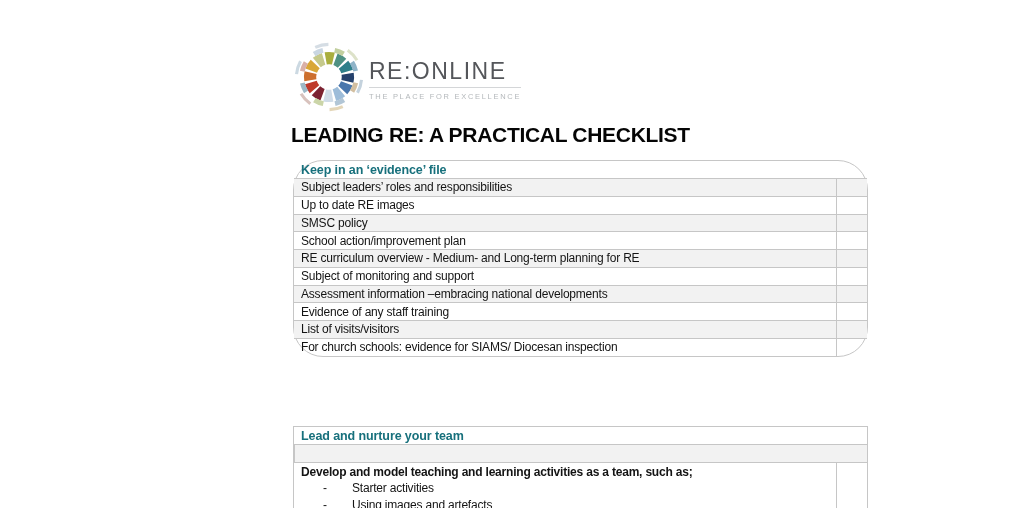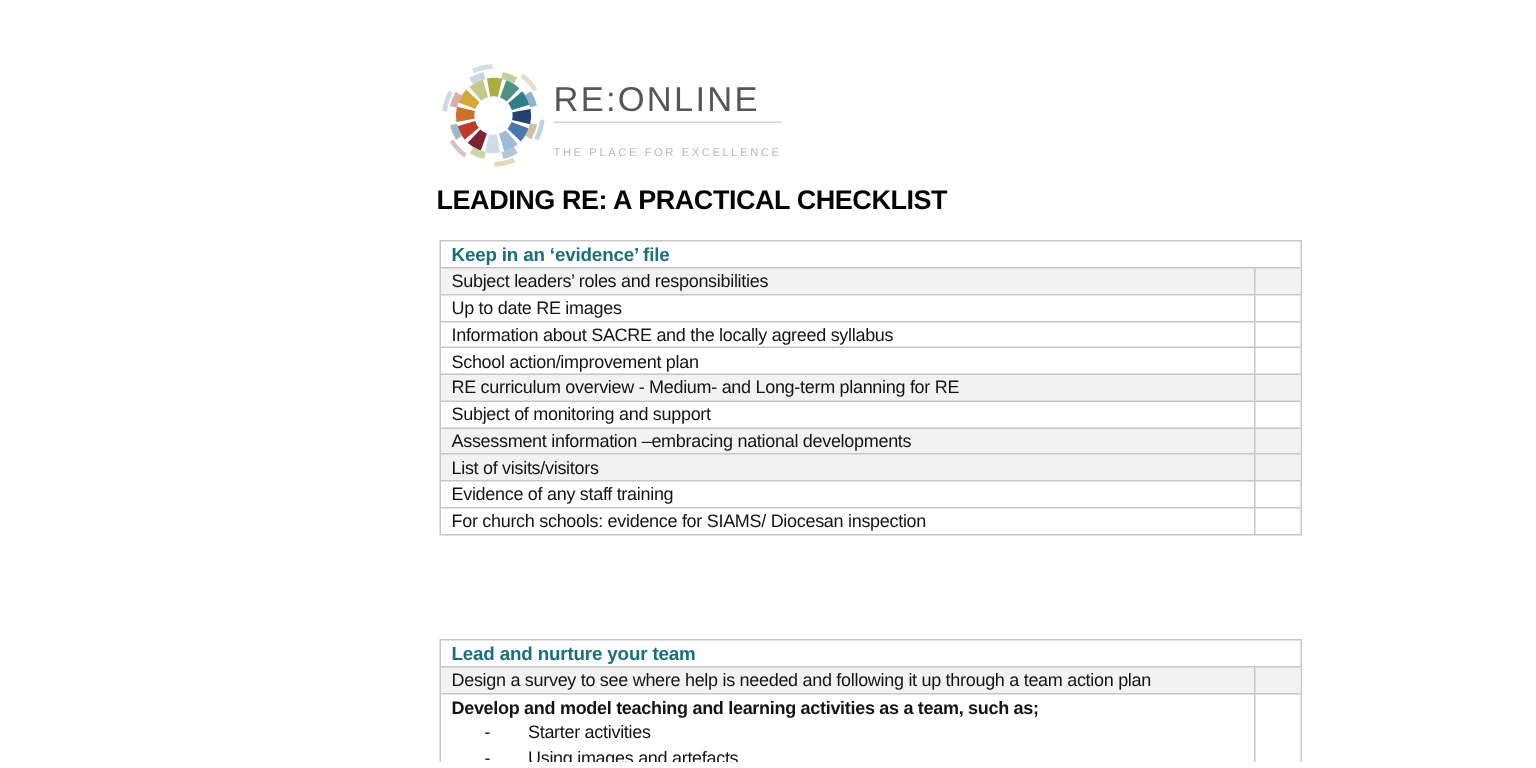--- a/index.html
+++ b/index.html
@@ -5,24 +5,24 @@
   html,body{margin:0;padding:0;background:#ffffff;}
   .page{
     position:relative;width:1024px;height:508px;background:#ffffff;
     overflow:hidden;font-family:"Liberation Sans",sans-serif;color:#141414;
   }
   
   .logo{position:absolute;left:292px;top:40px;display:flex;align-items:center;}
   .logo svg{width:74px;height:74px;display:block;}
   .logo-text{margin-left:3px;padding-top:6px;}
   .wordmark{font-size:23px;font-weight:300;color:#54565a;letter-spacing:1.5px;line-height:1.05;}
-  .tagline{margin-top:3px;padding-top:15px;border-top:1px solid #d4d6d8;
+  .tagline{margin-top:3px;padding-top:4px;border-top:1px solid #d4d6d8;
     font-size:7.5px;color:#b4b8bb;letter-spacing:1.7px;white-space:nowrap;}
   
-  .title{position:absolute;left:291px;top:123px;font-size:18px;font-weight:700;
+  .title{position:absolute;left:291px;top:123px;font-size:21px;font-weight:700;
     color:#050505;letter-spacing:-0.3px;white-space:nowrap;}
   
   .doc-table{position:absolute;left:293px;width:575px;background:#ffffff;
     border:1px solid #c6c6c6;box-sizing:border-box;}
   .t-header{display:flex;align-items:center;height:17px;padding-left:7px;
     color:#17707c;font-weight:700;font-size:12.5px;letter-spacing:-0.1px;}
   .t-row{display:flex;height:17.75px;box-sizing:border-box;border-top:1px solid #c6c6c6;}
   .t-row.shaded{background:#f2f2f2;}
   .t-row.row-tall{height:auto;min-height:92px;}
   .cell-main{flex:1;display:flex;align-items:center;padding-left:7px;
@@ -71,39 +71,39 @@
     </svg>
     <div class="logo-text">
       <div class="wordmark">RE:ONLINE</div>
       <div class="tagline">THE PLACE FOR EXCELLENCE</div>
     </div>
   </div>
 
   <div class="title">LEADING RE: A PRACTICAL CHECKLIST</div>
 
   <div id="tables-root">
-      <div class="doc-table" style="top: 160px;">
+      <div class="doc-table" style="top: 160px; border-radius: 30px;">
         <div class="t-header">
           <span>Keep in an ‘evidence’ file</span>
         </div>
         <div class="t-row shaded">
           <div class="cell-main">
             <span>Subject leaders’ roles and responsibilities</span>
           </div>
           <div class="cell-check"></div>
         </div>
         <div class="t-row">
           <div class="cell-main">
             <span>Up to date RE images</span>
           </div>
           <div class="cell-check"></div>
         </div>
-        <div class="t-row">
+        <div class="t-row shaded">
           <div class="cell-main">
-            <span>Information about SACRE and the locally agreed syllabus</span>
+            <span>SMSC policy</span>
           </div>
           <div class="cell-check"></div>
         </div>
         <div class="t-row">
           <div class="cell-main">
             <span>School action/improvement plan</span>
           </div>
           <div class="cell-check"></div>
         </div>
         <div class="t-row shaded">
@@ -117,47 +117,44 @@
             <span>Subject of monitoring and support</span>
           </div>
           <div class="cell-check"></div>
         </div>
         <div class="t-row shaded">
           <div class="cell-main">
             <span>Assessment information –embracing national developments</span>
           </div>
           <div class="cell-check"></div>
         </div>
+        <div class="t-row">
+          <div class="cell-main">
+            <span>Evidence of any staff training</span>
+          </div>
+          <div class="cell-check"></div>
+        </div>
         <div class="t-row shaded">
           <div class="cell-main">
             <span>List of visits/visitors</span>
-          </div>
-          <div class="cell-check"></div>
-        </div>
-        <div class="t-row">
-          <div class="cell-main">
-            <span>Evidence of any staff training</span>
           </div>
           <div class="cell-check"></div>
         </div>
         <div class="t-row">
           <div class="cell-main">
             <span>For church schools: evidence for SIAMS/ Diocesan inspection</span>
           </div>
           <div class="cell-check"></div>
         </div>
       </div>
       <div class="doc-table" style="top: 426px;">
         <div class="t-header">
           <span>Lead and nurture your team</span>
         </div>
         <div class="t-row shaded">
-          <div class="cell-main">
-            <span>Design a survey to see where help is needed and following it up through a team action plan</span>
-          </div>
           <div class="cell-check"></div>
         </div>
         <div class="t-row row-tall">
           <div class="cell-main multiline">
             <div class="para">Develop and model teaching and learning activities as a team, such as;</div>
             <div class="bullet">
               <span class="dash">-</span>
               <span>Starter activities</span>
             </div>
             <div class="bullet">

